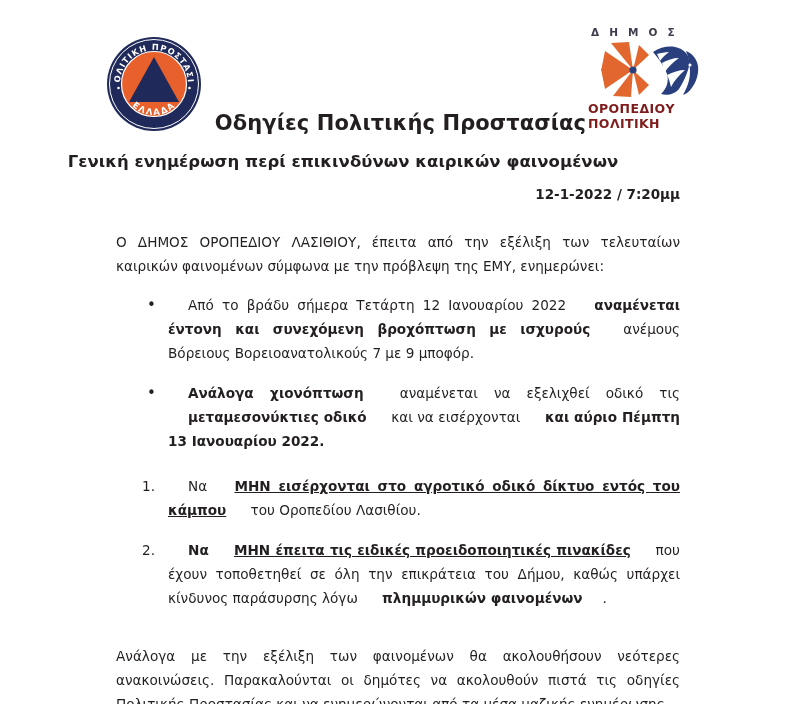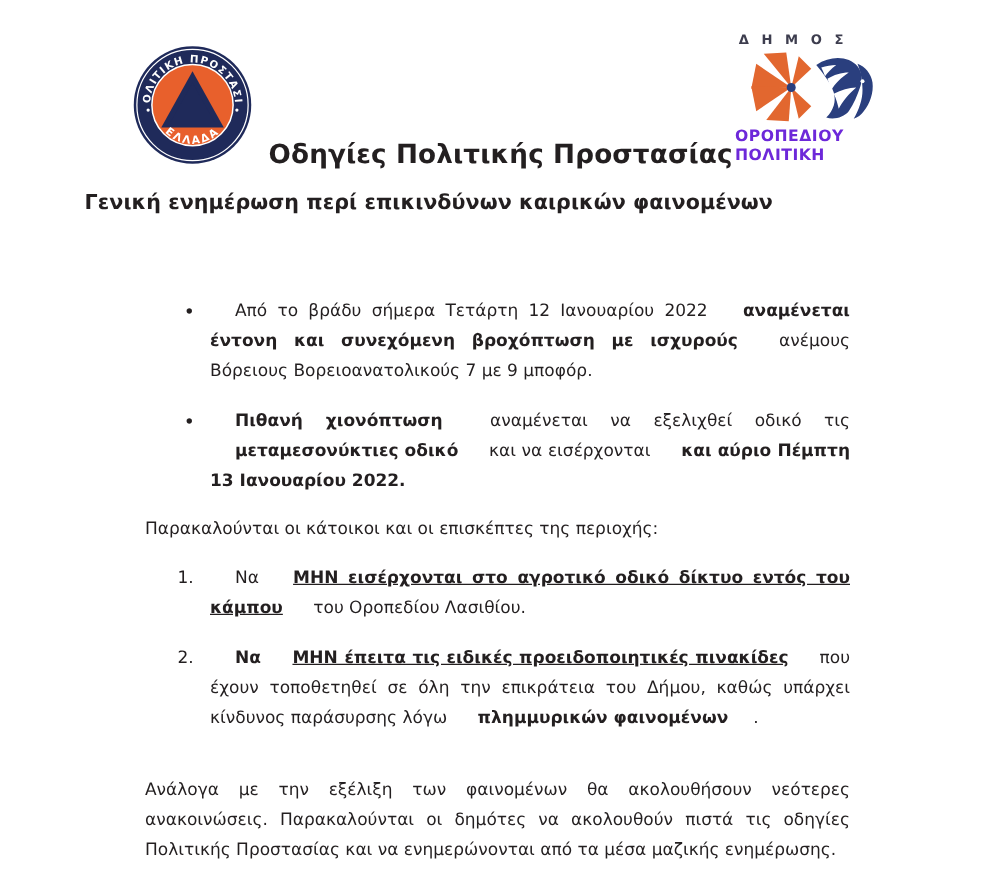--- a/index.html
+++ b/index.html
@@ -57,21 +57,21 @@
   }
   .muni-art {
     width: 112px;
     height: 58px;
     margin: 3px auto 2px auto;
   }
   .muni-art svg { display: block; width: 112px; height: 58px; }
   .muni-bottom {
     font-size: 12.5px;
     font-weight: bold;
-    color: #6d28d9;
+    color: #7f1d1d;
     line-height: 15px;
     letter-spacing: 0.4px;
   }
 
   
   .title-main {
     text-align: center;
     font-size: 21px;
     font-weight: bold;
     color: #231f20;
@@ -241,40 +241,41 @@
           <circle cx="99" cy="24" r="1.6" fill="#ffffff"></circle>
         </svg>
       </div>
       <div class="muni-bottom">ΟΡΟΠΕΔΙΟΥ</div>
       <div class="muni-bottom">ΠΟΛΙΤΙΚΗ</div>
     </div>
   </div>
 
   <h1 class="title-main">Οδηγίες Πολιτικής Προστασίας</h1>
   <h2 class="title-sub">Γενική ενημέρωση περί επικινδύνων καιρικών φαινομένων</h2>
+  <div class="title-date">12-1-2022 / 7:20μμ</div>
 
   <div class="body-block">
 
+    <p class="para">Ο ΔΗΜΟΣ ΟΡΟΠΕΔΙΟΥ ΛΑΣΙΘΙΟΥ, έπειτα από την εξέλιξη των τελευταίων καιρικών φαινομένων σύμφωνα με την πρόβλεψη της ΕΜΥ, ενημερώνει:</p>
 
     <div class="spacer-sm"></div>
 
     <ul class="bullets">
       <li>
         <span class="bullet-dot">•</span>
         <span class="seg">Από το βράδυ σήμερα Τετάρτη 12 Ιανουαρίου 2022 </span><b class="seg">αναμένεται έντονη και συνεχόμενη βροχόπτωση με ισχυρούς</b><span class="seg"> ανέμους Βόρειους Βορειοανατολικούς 7 με 9 μποφόρ.</span>
       </li>
       <li>
         <span class="bullet-dot">•</span>
-        <b class="seg">Πιθανή χιονόπτωση</b><span class="seg"> αναμένεται να εξελιχθεί οδικό τις </span><b class="seg">μεταμεσονύκτιες οδικό</b><span class="seg"> και να εισέρχονται </span><b class="seg">και αύριο Πέμπτη 13 Ιανουαρίου 2022.</b>
+        <b class="seg">Ανάλογα χιονόπτωση</b><span class="seg"> αναμένεται να εξελιχθεί οδικό τις </span><b class="seg">μεταμεσονύκτιες οδικό</b><span class="seg"> και να εισέρχονται </span><b class="seg">και αύριο Πέμπτη 13 Ιανουαρίου 2022.</b>
       </li>
     </ul>
 
     <div class="spacer-md"></div>
 
-    <p class="para nojust">Παρακαλούνται οι κάτοικοι και οι επισκέπτες της περιοχής:</p>
 
     <div class="spacer-sm"></div>
 
     <ol class="numbers">
       <li>
         <span class="num">1.</span>
         <span class="seg">Να </span><span class="bu seg">ΜΗΝ εισέρχονται στο αγροτικό οδικό δίκτυο εντός του κάμπου</span><span class="seg"> του Οροπεδίου Λασιθίου.</span>
       </li>
       <li>
         <span class="num">2.</span>

